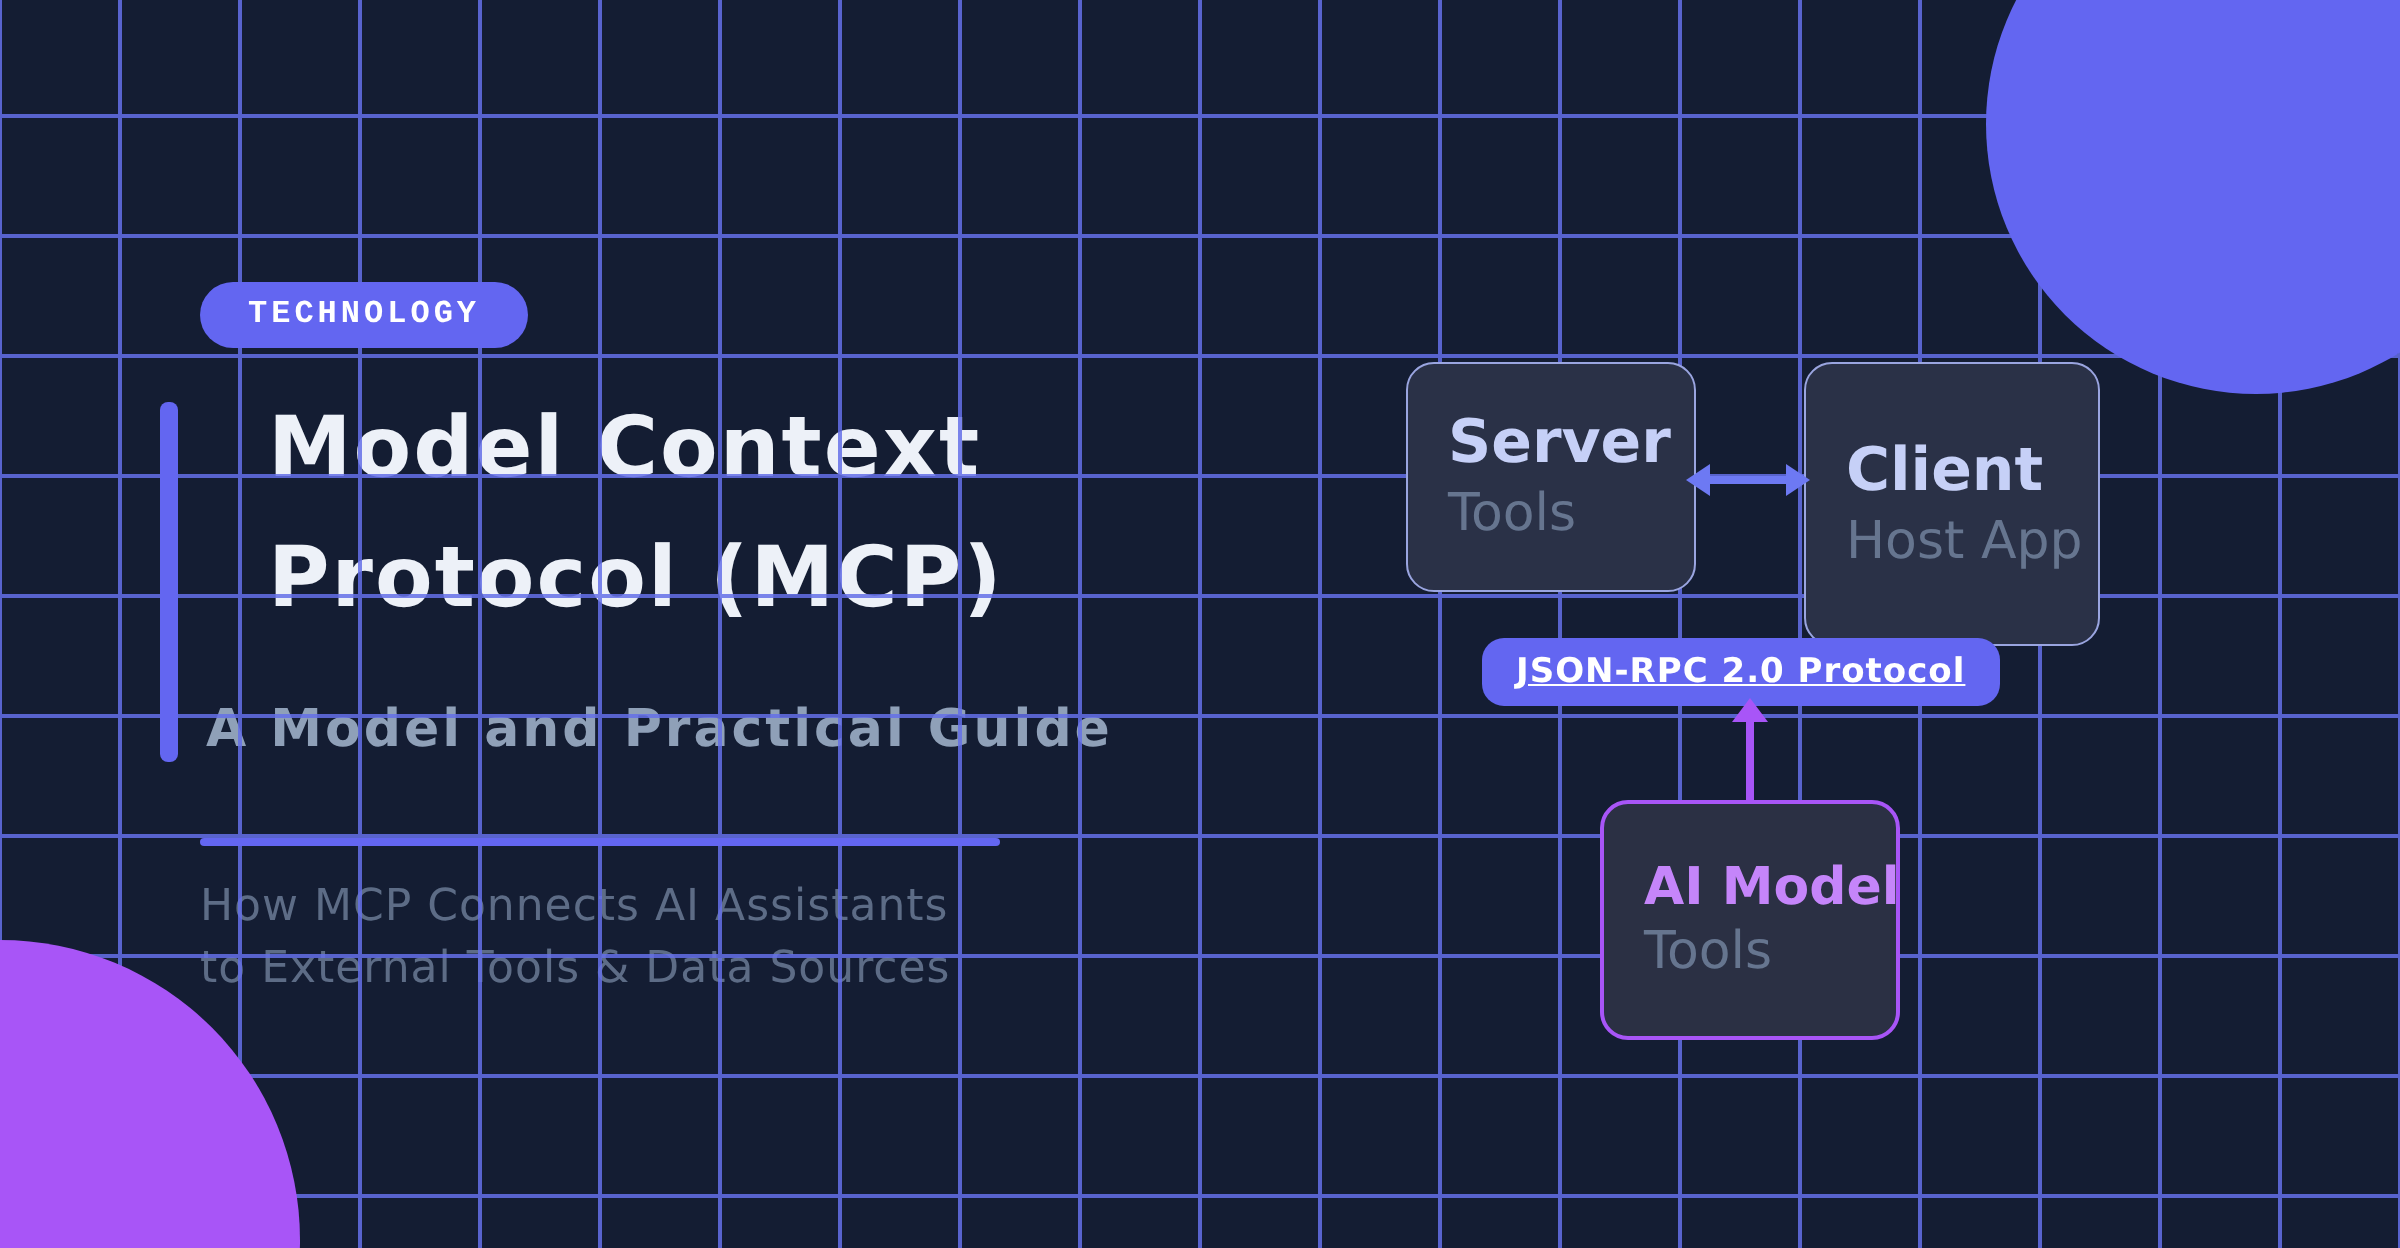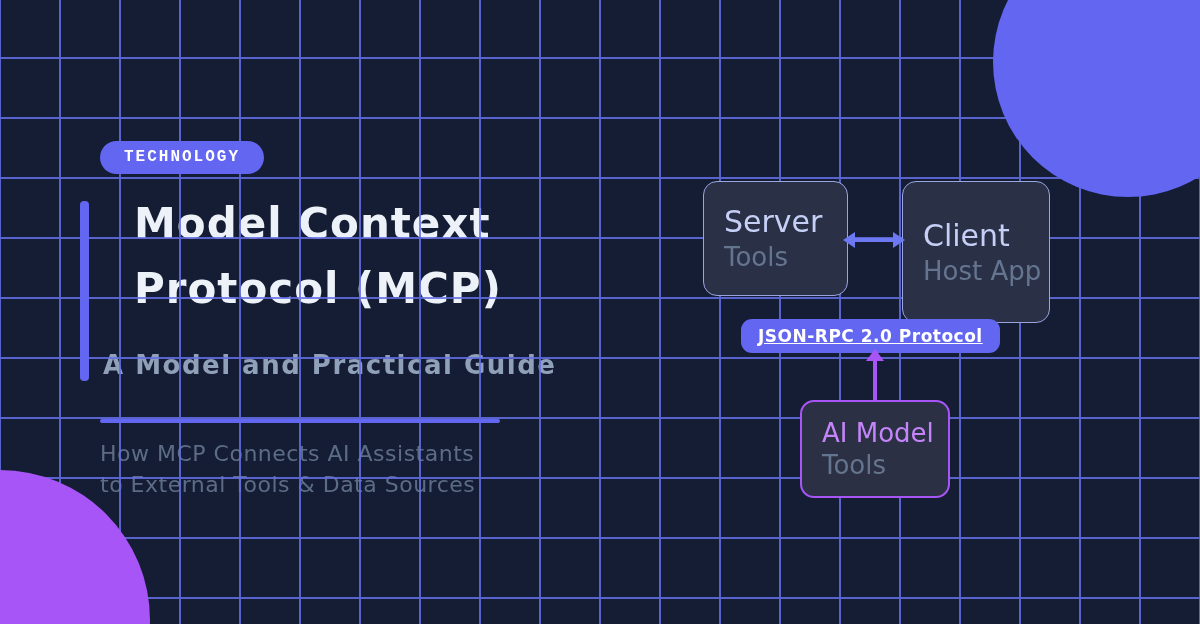--- a/index.html
+++ b/index.html
@@ -60,26 +60,26 @@
     white-space:nowrap;
   }
 
   
   .node{
     position:absolute;z-index:4;background:var(--box-bg);
     border:1px solid var(--box-border);border-radius:14px;
     display:flex;flex-direction:column;justify-content:center;gap:5px;
     padding-left:20px;
   }
-  .node .node-title{color:var(--box-title);font-weight:400;font-size:30px;line-height:1.1;white-space:nowrap;}
+  .node .node-title{color:var(--box-title);font-weight:700;font-size:30px;line-height:1.1;white-space:nowrap;}
   .node .node-sub{color:var(--box-sub);font-weight:400;font-size:26px;line-height:1.1;white-space:nowrap;}
   .server-box{left:703px;top:181px;width:145px;height:115px;}
   .client-box{left:902px;top:181px;width:148px;height:142px;}
   .ai-box{
-    left:800px;top:400px;width:150px;height:98px;
+    left:800px;top:400px;width:150px;height:120px;
     background:var(--ai-bg);border:2px solid var(--violet);gap:3px;
   }
   .ai-box .node-title{color:var(--ai-title);font-size:26px;}
 
   
   .h-arrow{position:absolute;left:843px;top:232px;width:62px;height:16px;z-index:4;}
   .h-arrow .shaft{position:absolute;left:9px;right:9px;top:6px;height:4px;background:var(--arrow);}
   .h-arrow .head-left{position:absolute;left:0;top:0;width:0;height:0;
     border-top:8px solid transparent;border-bottom:8px solid transparent;
     border-right:12px solid var(--arrow);}

